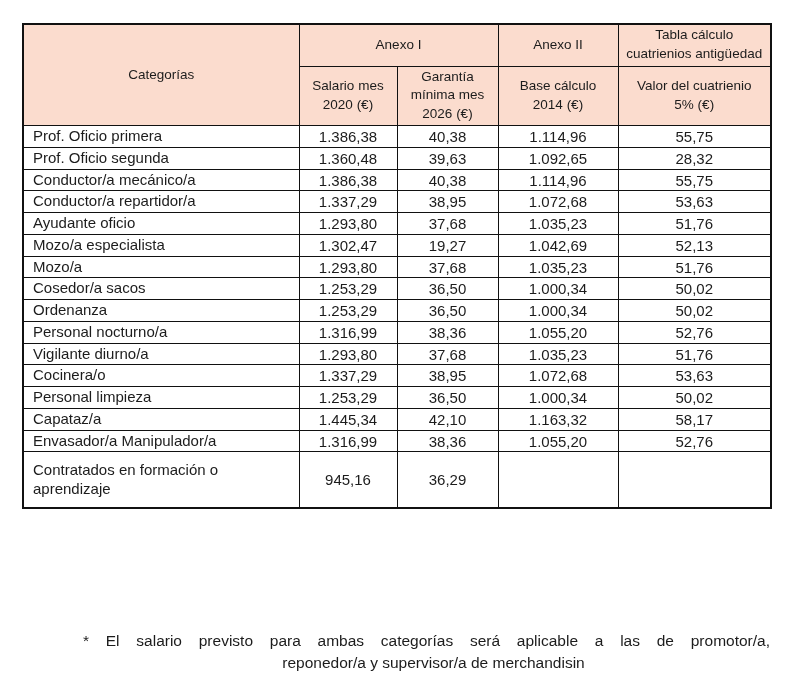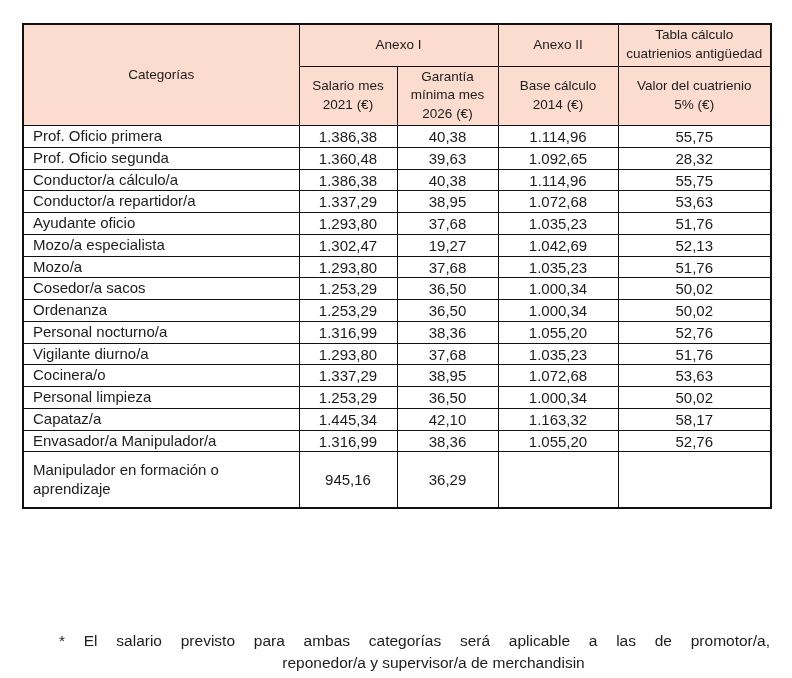--- a/index.html
+++ b/index.html
@@ -59,20 +59,21 @@
     left: 59px;
     top: 630px;
     width: 711px;
     font-size: 15.5px;
     line-height: 22px;
     color: #1c1c1c;
   }
   .footnote .fn-line1 {
     text-align: justify;
     text-align-last: justify;
+    margin-left: 24px;
   }
   .footnote .fn-line2 {
     margin-left: 38px;
     text-align: center;
   }
 </style>
 </head>
 <body>
 
 <div class="page">
@@ -88,21 +89,21 @@
     <thead>
       <tr class="hrow-1">
         <th rowspan="2">Categorías</th>
         <th colspan="2">Anexo I</th>
         <th>Anexo II</th>
         <th>Tabla cálculo
 cuatrienios antigüedad</th>
       </tr>
       <tr class="hrow-2">
         <th>Salario mes
-2021 (€)</th>
+2020 (€)</th>
         <th>Garantía
 mínima mes
 2026 (€)</th>
         <th>Base cálculo
 2014 (€)</th>
         <th>Valor del cuatrienio
 5% (€)</th>
       </tr>
     </thead>
     <tbody>
@@ -116,21 +117,21 @@
 
     <tr>
       <td class="cat">Prof. Oficio segunda</td>
       <td class="num">1.360,48</td>
       <td class="num">39,63</td>
       <td class="num">1.092,65</td>
       <td class="num">28,32</td>
     </tr>
 
     <tr>
-      <td class="cat">Conductor/a cálculo/a</td>
+      <td class="cat">Conductor/a mecánico/a</td>
       <td class="num">1.386,38</td>
       <td class="num">40,38</td>
       <td class="num">1.114,96</td>
       <td class="num">55,75</td>
     </tr>
 
     <tr>
       <td class="cat">Conductor/a repartidor/a</td>
       <td class="num">1.337,29</td>
       <td class="num">38,95</td>
@@ -220,21 +221,21 @@
 
     <tr>
       <td class="cat">Envasador/a Manipulador/a</td>
       <td class="num">1.316,99</td>
       <td class="num">38,36</td>
       <td class="num">1.055,20</td>
       <td class="num">52,76</td>
     </tr>
 
     <tr>
-      <td class="cat">Manipulador en formación o aprendizaje</td>
+      <td class="cat">Contratados en formación o aprendizaje</td>
       <td class="num">945,16</td>
       <td class="num">36,29</td>
       <td class="num"></td>
       <td class="num"></td>
     </tr>
   </tbody>
   </table>
 
   <div class="footnote">
     <div class="fn-line1">* El salario previsto para ambas categorías será aplicable a las de promotor/a,</div>

